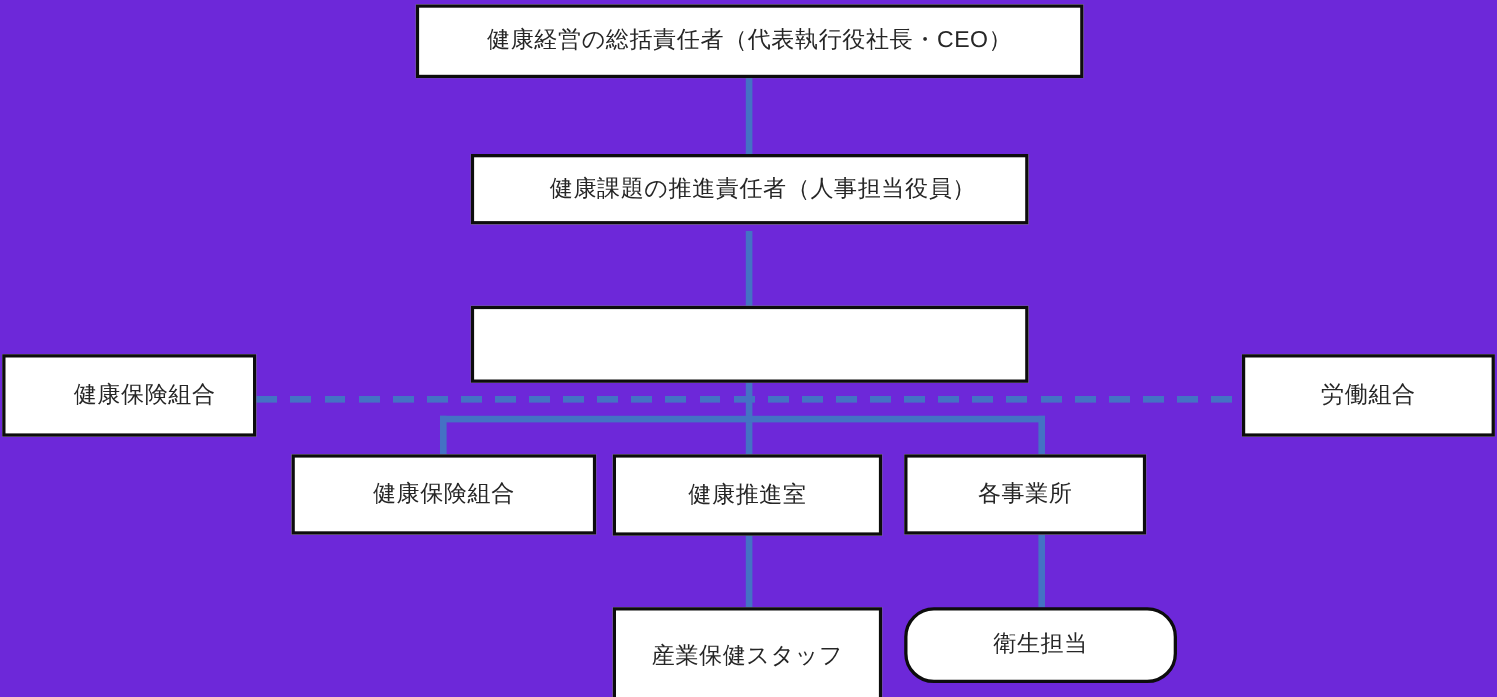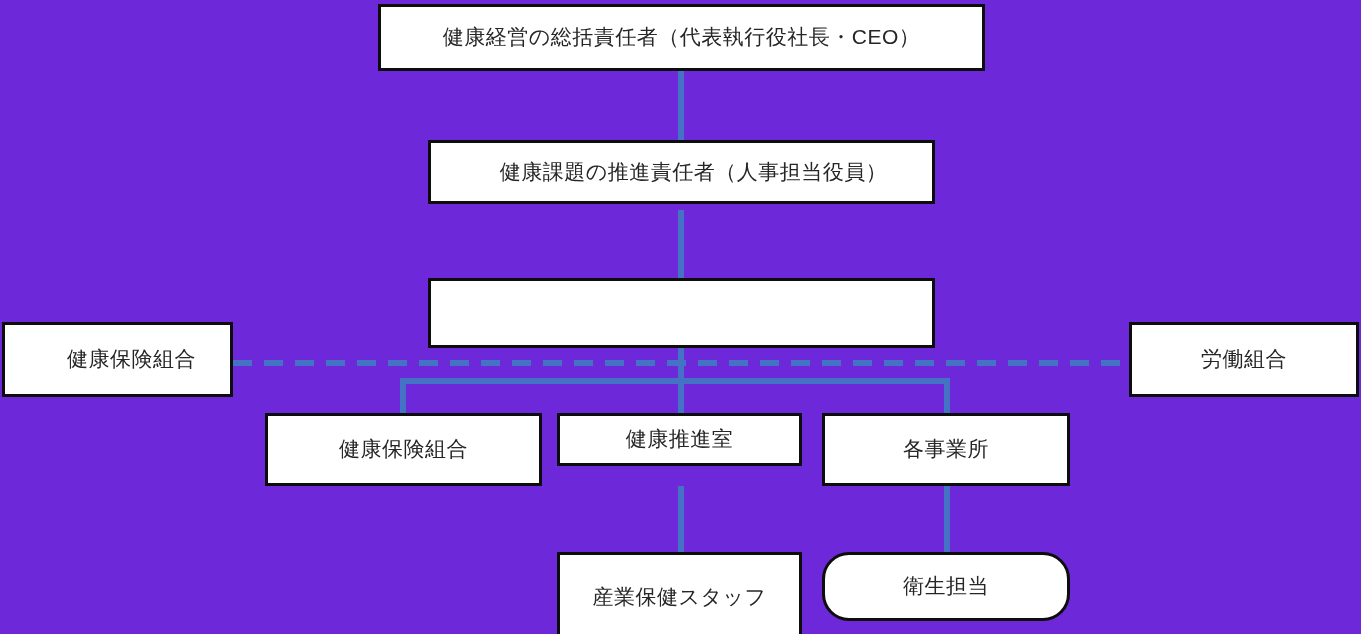--- a/index.html
+++ b/index.html
@@ -42,22 +42,22 @@
       transparent 19px, transparent 31px
     );
   }
   
   .box-ceo        { left: 378px;  top: 4px;   width: 607px; height: 67px; }
   .box-hr         { left: 428px;  top: 140px; width: 507px; height: 64px; padding-left: 24px; }
   .box-council    { left: 428px;  top: 278px; width: 507px; height: 70px; line-height: 1.35; }
   .box-insurance  { left: 2px;    top: 322px; width: 231px; height: 75px; padding-left: 28px; }
   .box-union      { left: 1129px; top: 322px; width: 230px; height: 75px; }
   .box-keiei      { left: 265px;  top: 413px; width: 277px; height: 73px; }
-  .box-suishin    { left: 557px;  top: 413px; width: 245px; height: 53px; }
-  .box-offices    { left: 822px;  top: 413px; width: 248px; height: 73px; }
+  .box-suishin    { left: 557px;  top: 413px; width: 245px; height: 74px; }
+  .box-offices    { left: 822px;  top: 413px; width: 220px; height: 73px; }
   .box-sangyo     { left: 557px;  top: 552px; width: 245px; height: 91px; }
   .box-eisei      { left: 822px;  top: 552px; width: 248px; height: 69px; border-radius: 27px; }
   
   .conn-ceo-hr      { left: 678px; top: 71px;  width: 6px;   height: 69px; }
   .conn-hr-council  { left: 678px; top: 210px; width: 6px;   height: 68px; }
   .conn-council-down{ left: 678px; top: 348px; width: 6px;   height: 65px; }
   .conn-dashed      { left: 233px; top: 360px; width: 896px; height: 6px;  }
   .conn-branch-h    { left: 400px; top: 378px; width: 550px; height: 6px;  }
   .conn-stub-left   { left: 400px; top: 378px; width: 6px;   height: 35px; }
   .conn-stub-right  { left: 944px; top: 378px; width: 6px;   height: 35px; }

